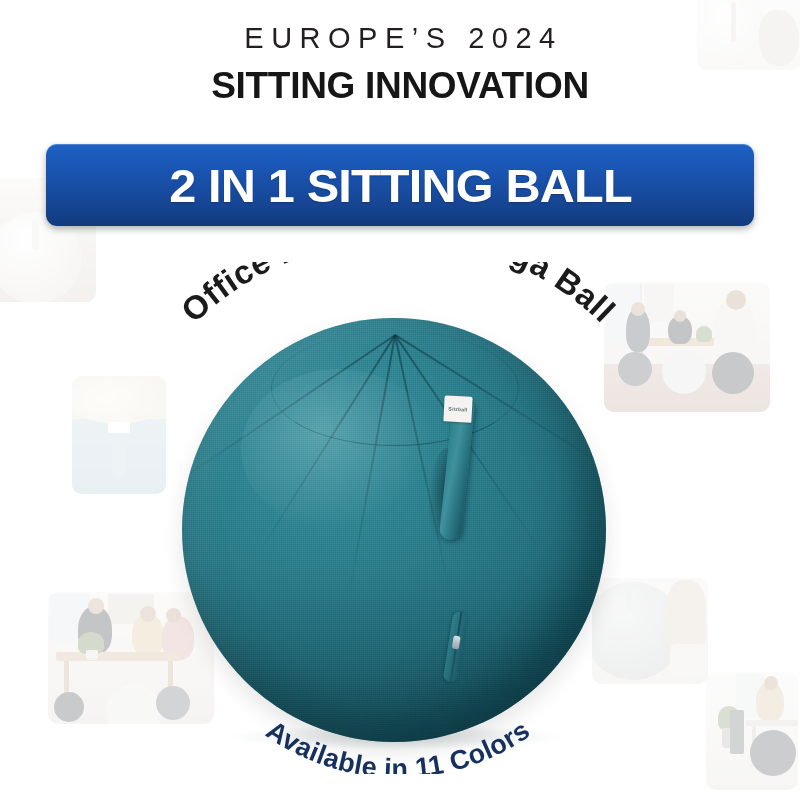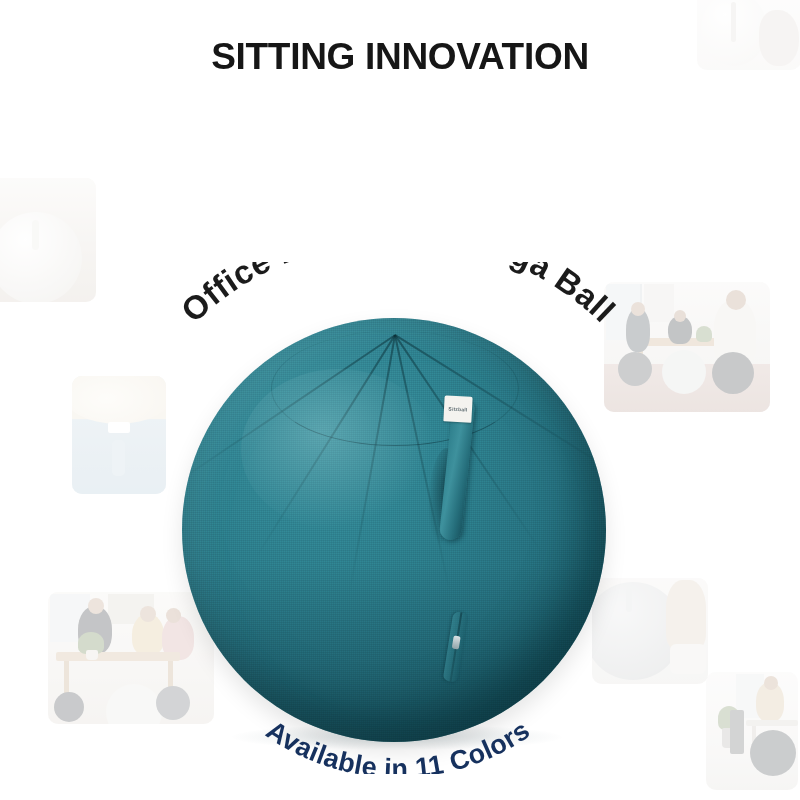--- a/index.html
+++ b/index.html
@@ -355,23 +355,27 @@
       <div class="sc-table" style="left:40px; top:48px; width:52px; height:6px; background:#d9d5cd;"></div>
       <div class="sc-leg" style="left:46px; top:54px; width:4px; height:28px; background:#cfcac1;"></div>
       <div class="sc-plant" style="left:12px; top:34px; width:22px; height:24px; background:#7f9a63;"></div>
       <div class="sc-pot" style="left:16px; top:56px; width:16px; height:20px; background:#b9b6b0;"></div>
       <div class="sc-leg" style="left:24px; top:38px; width:14px; height:44px; background:#6f7276; border-radius:2px;"></div>
       <div class="sc-ball" style="left:44px; top:58px; width:46px; height:46px; background:#565c61;"></div>
     </div>
   </div>
 
   <div class="headline-wrap">
+    <div class="kicker">EUROPE’S 2024</div>
     <div class="subhead">SITTING INNOVATION</div>
   </div>
 
+  <div class="banner">
+    <span class="banner-text">2 IN 1 SITTING BALL</span>
+  </div>
 
   <svg class="arc-top" viewBox="0 0 560 180">
     <defs>
       <path id="arcTopPath" d="M 8,168 A 290,290 0 0 1 552,168" fill="none"></path>
     </defs>
     <text text-anchor="middle">
       <textPath href="#arcTopPath" startOffset="50%">Office Ball Chair • Yoga Ball</textPath>
     </text>
   </svg>
 

